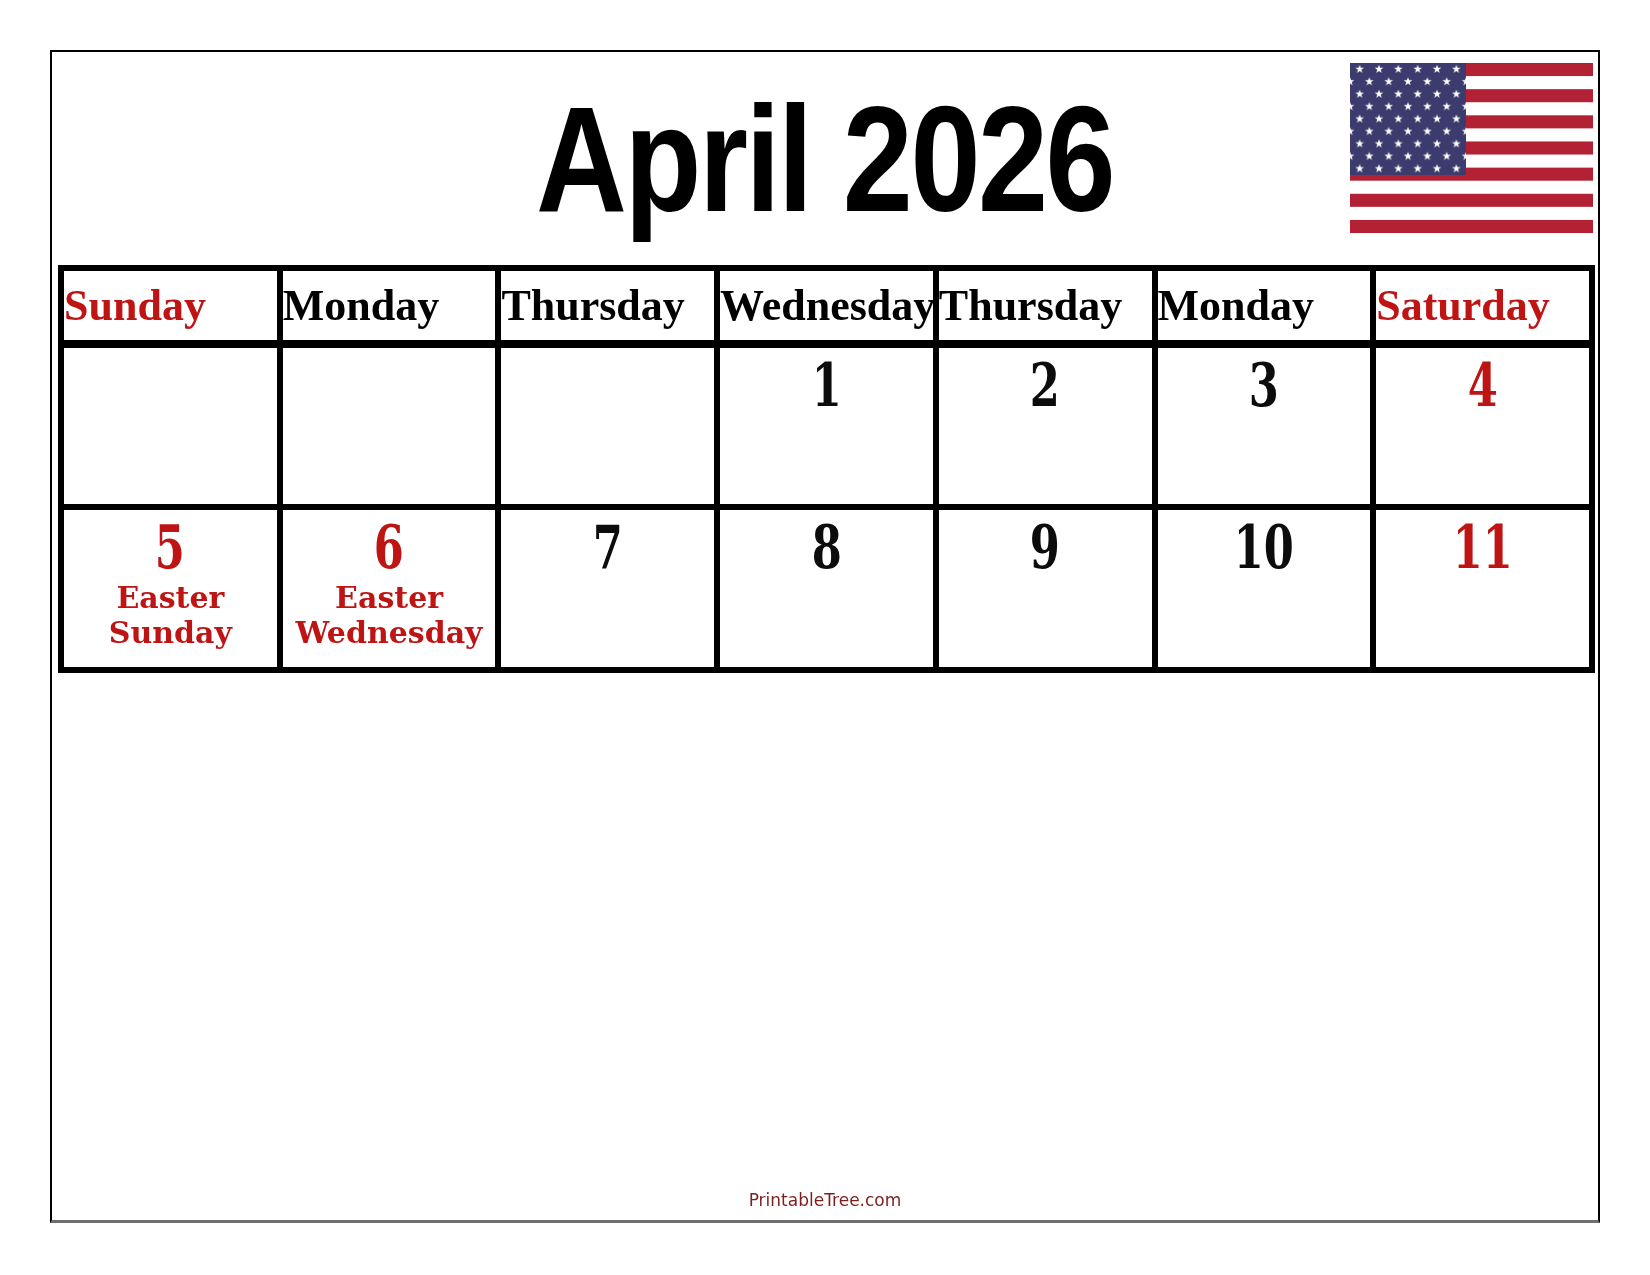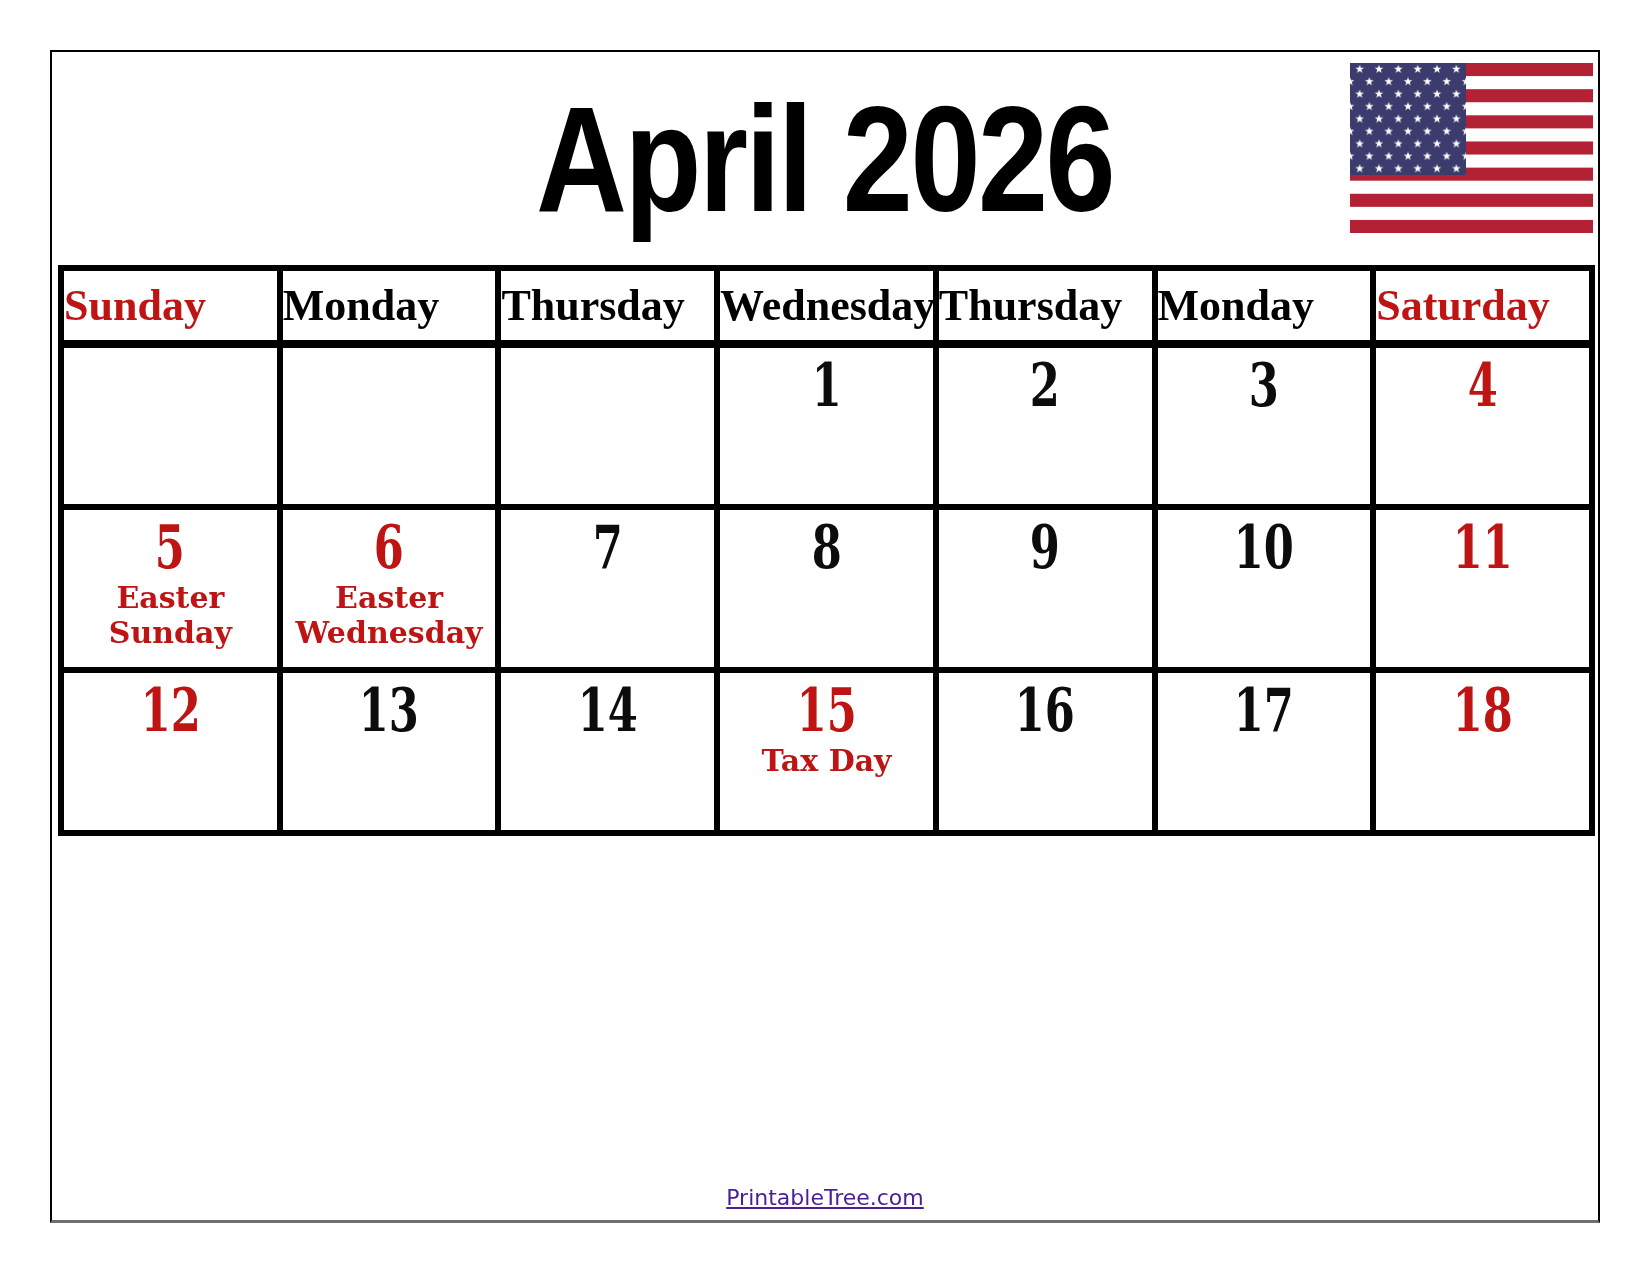--- a/index.html
+++ b/index.html
@@ -89,23 +89,22 @@
     color: #BE1414;
     margin-top: 3px;
   }
   .footer {
     position: absolute;
     left: 0; bottom: 10px; width: 100%;
     text-align: center;
   }
   .footer a {
     font-family: "DejaVu Sans", sans-serif;
-    font-size: 22px;
-    color: #4c1d95;
-    text-decoration: underline;
+    font-size: 17px;
+    color: #7f1d1d;
     cursor: pointer;
   }
 </style>
 </head>
 <body>
 
 <div class="canvas">
   <div class="page">
 
     <div class="title">
@@ -158,29 +157,20 @@
         </tr>
         <tr>
           <td class="wkend redday"><div class="num">5</div><div class="holiday">Easter Sunday</div></td>
           <td class="redday"><div class="num">6</div><div class="holiday">Easter Wednesday</div></td>
           <td><div class="num">7</div></td>
           <td><div class="num">8</div></td>
           <td><div class="num">9</div></td>
           <td><div class="num">10</div></td>
           <td class="wkend redday"><div class="num">11</div></td>
         </tr>
-        <tr>
-          <td class="wkend redday"><div class="num">12</div></td>
-          <td><div class="num">13</div></td>
-          <td><div class="num">14</div></td>
-          <td class="redday"><div class="num">15</div><div class="holiday">Tax Day</div></td>
-          <td><div class="num">16</div></td>
-          <td><div class="num">17</div></td>
-          <td class="wkend redday"><div class="num">18</div></td>
-        </tr>
       </tbody>
     </table>
 
     <div class="footer">
       <a>PrintableTree.com</a>
     </div>
 
   </div>
 </div>
 

